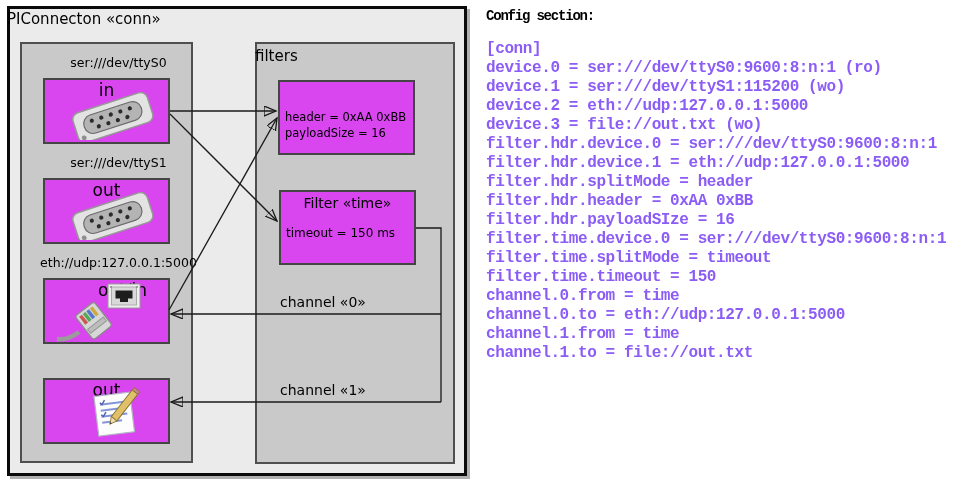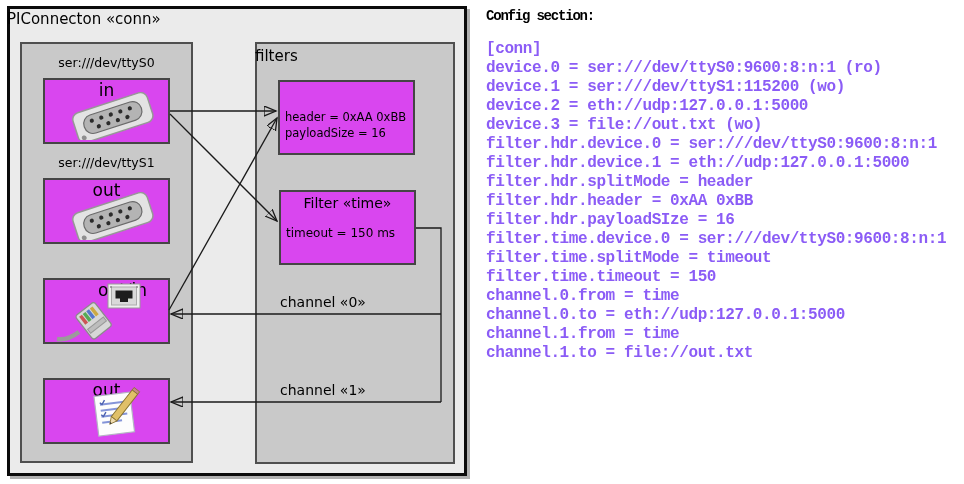--- a/index.html
+++ b/index.html
@@ -20,21 +20,21 @@
     left:7px; top:10px; width:460px; text-align:left;
     font-size:15px; color:#000;
   }
 
   
   .panel { background:#c9c9c9; border:2px solid #4f4f4f; }
   .devices-panel { left:20px; top:42px; width:169px; height:417px; }
   .filters-panel { left:255px; top:42px; width:196px; height:418px; }
   .filters-title { left:255px; top:47px; width:200px; text-align:left; font-size:15px; }
 
-  .dev-label { left:20px; width:173px; text-align:center; font-size:12.5px; white-space:nowrap; }
+  .dev-label { left:20px; width:173px; text-align:center; font-size:12.5px; white-space:nowrap;padding-left:12px; }
 
   .white-box { background:#d946ef; border:2px solid #454545; }
   .dev-box { left:43px; width:123px; height:62px; }
   .port-label { position:absolute; top:1px; left:0; width:100%; text-align:center; font-size:17px; line-height:19px; }
   .port-label.left { width:auto; left:21px; text-align:right;margin-left:32px; }
 
   .filter-box { width:133px; height:71px; }
   .filter-title { position:absolute; top:3px; left:0; width:100%; text-align:center; font-size:14px; }
   .filter-attr { position:absolute; left:5px; font-size:11.5px; white-space:nowrap; }
 
@@ -103,20 +103,21 @@
         <circle cx="65" cy="22" r="2.1" fill="#2b2b2b"></circle>
         <circle cx="30" cy="29.5" r="2.1" fill="#2b2b2b"></circle>
           <circle cx="40" cy="29.5" r="2.1" fill="#2b2b2b"></circle>
         <circle cx="50" cy="29.5" r="2.1" fill="#2b2b2b"></circle>
           <circle cx="60" cy="29.5" r="2.1" fill="#2b2b2b"></circle>
         <circle cx="12.5" cy="36" r="2.4" fill="#8f8f8f"></circle>
       </g>
     </svg>
   </div>
 
+  <div class="abs dev-label" style="top:255px">eth://udp:127.0.0.1:5000</div>
   <div class="abs white-box dev-box" style="top:278px">
     <div class="port-label left">out/in</div>
     <svg class="abs" style="left:62px;top:3px" width="34" height="26" viewBox="0 0 34 26">
       <rect x="1" y="1" width="32" height="24" fill="#efefef" stroke="#9a9a9a"></rect>
       <rect x="4.5" y="4" width="25" height="18" fill="#d9d9d9" stroke="#ababab"></rect>
       <path d="M8.5,7.5 h17 v8 h-4.5 v3.5 h-8 v-3.5 h-4.5 z" fill="#1d1d1d"></path>
       <circle cx="4" cy="4" r="1" fill="#8a8a8a"></circle>
         <circle cx="30" cy="4" r="1" fill="#8a8a8a"></circle>
     </svg>
     <svg class="abs" style="left:8px;top:22px" width="70" height="40" viewBox="0 0 70 40">

